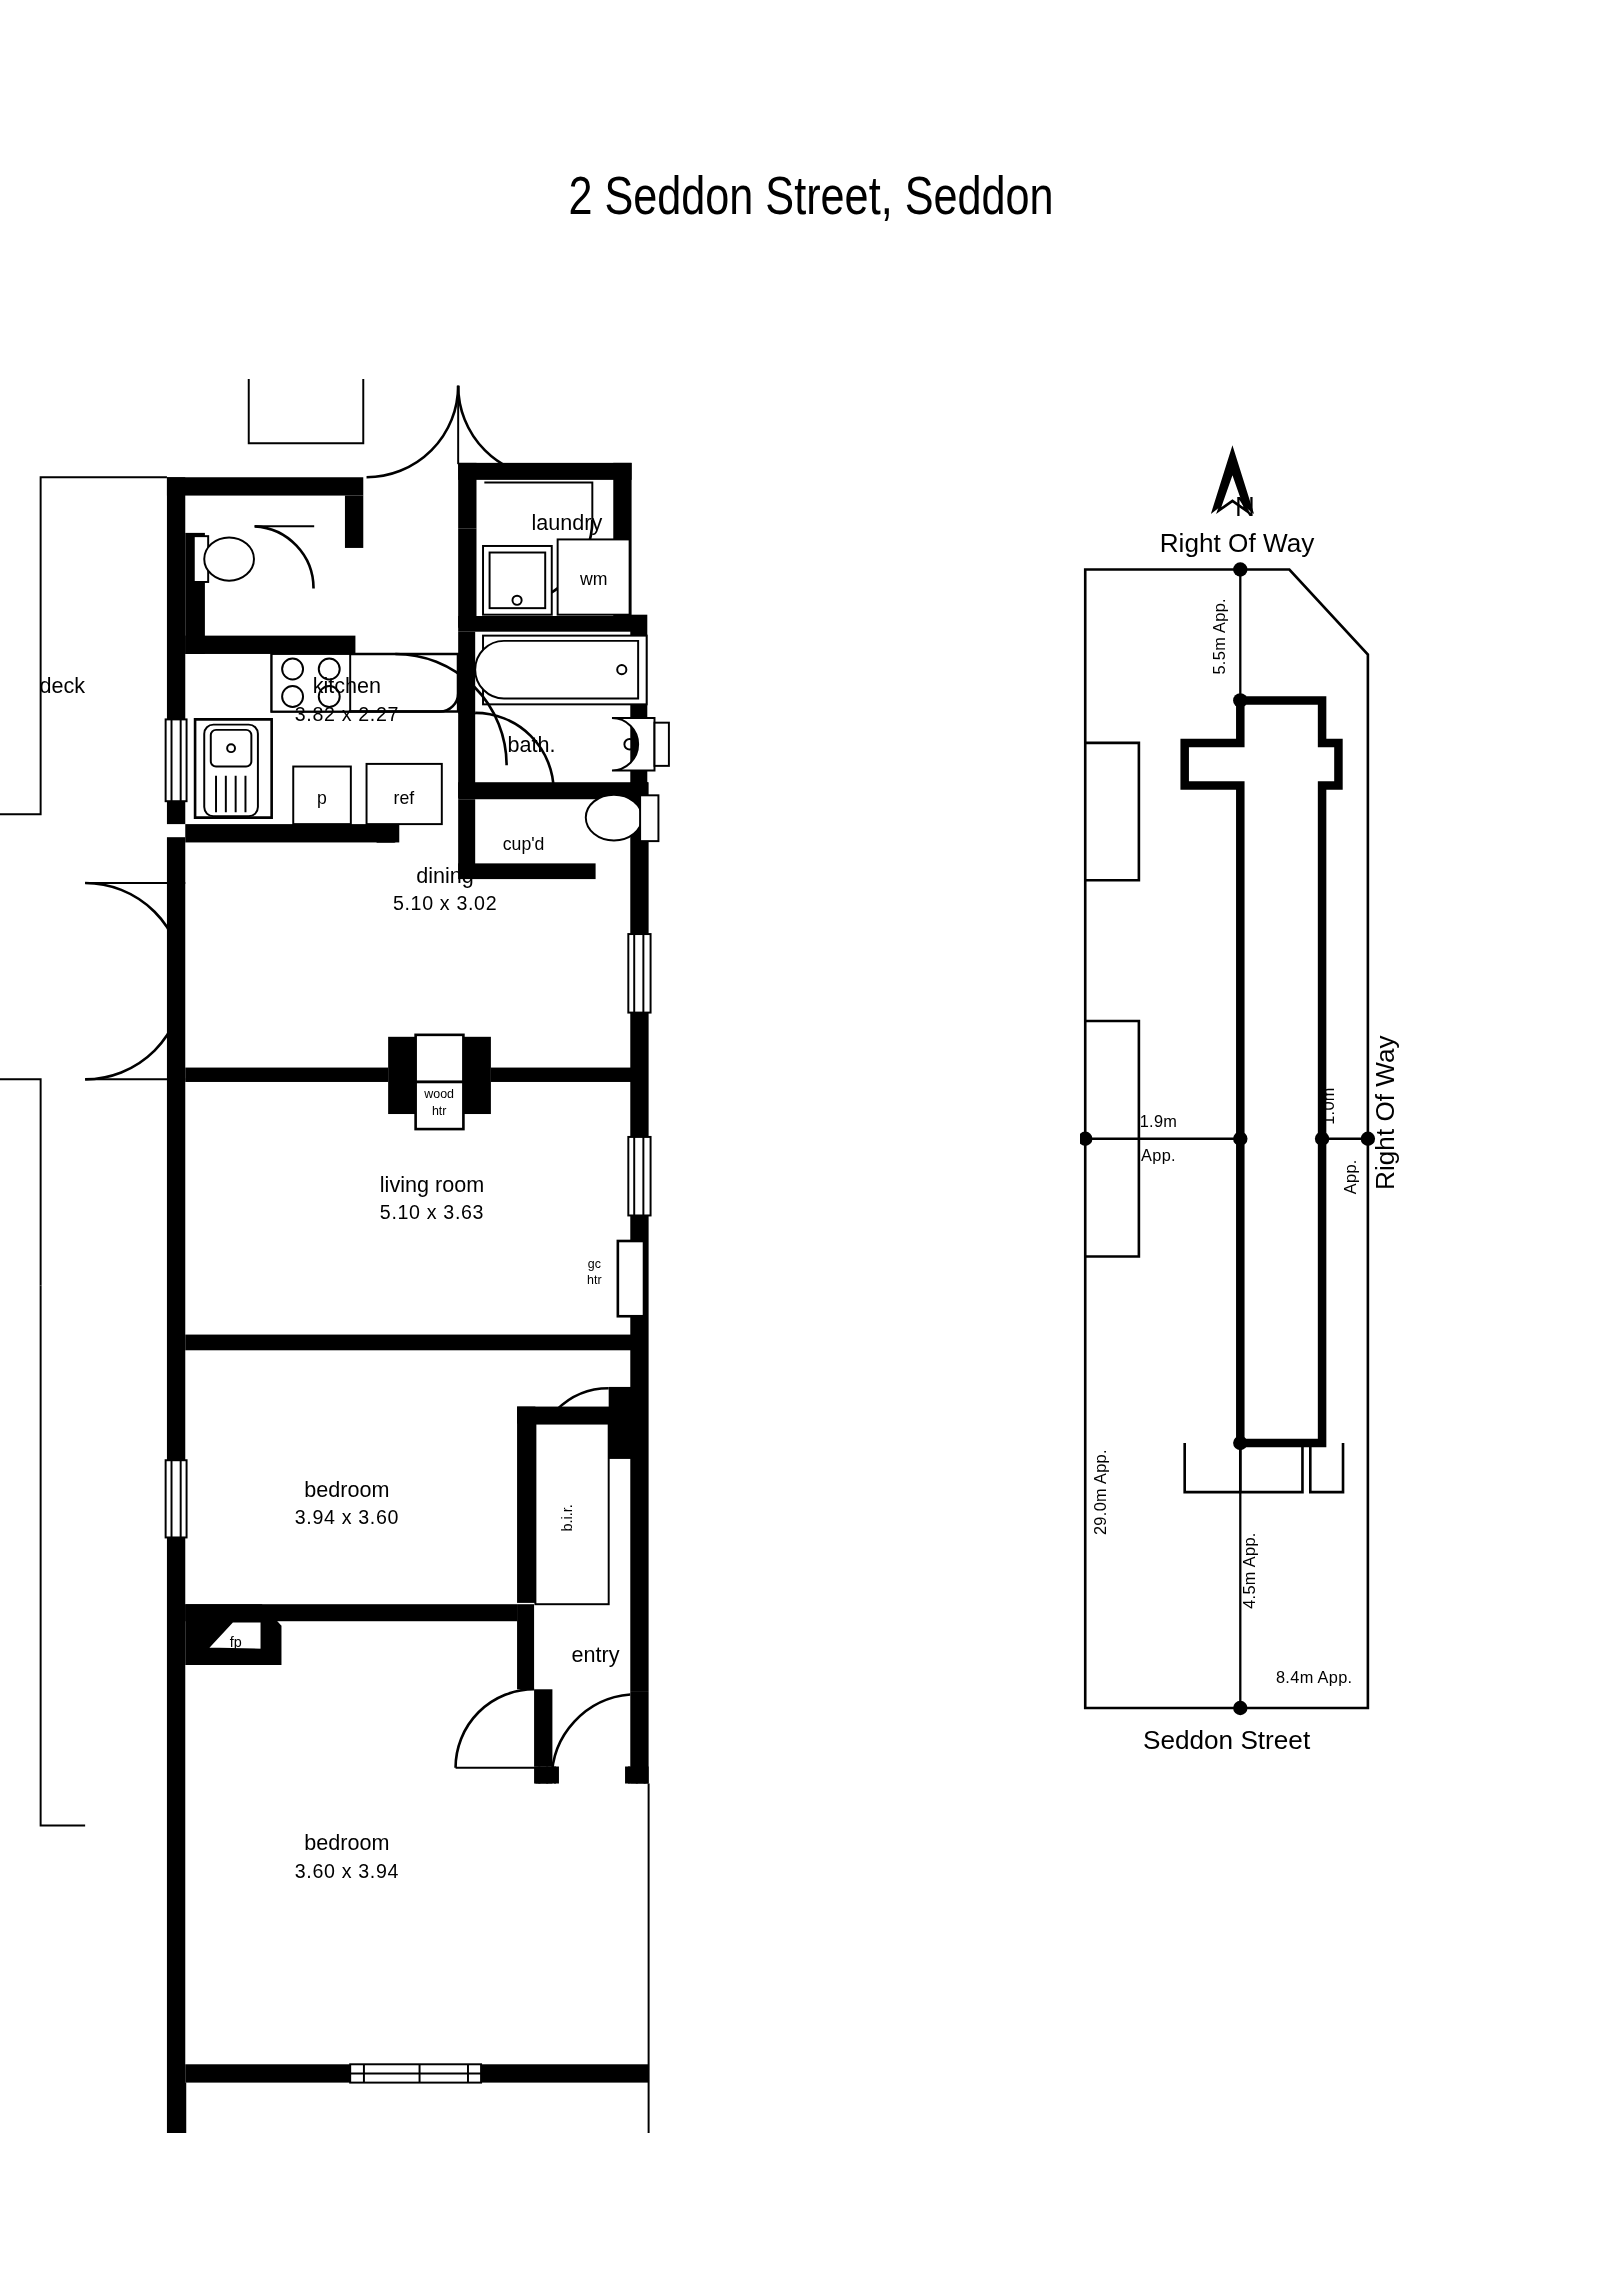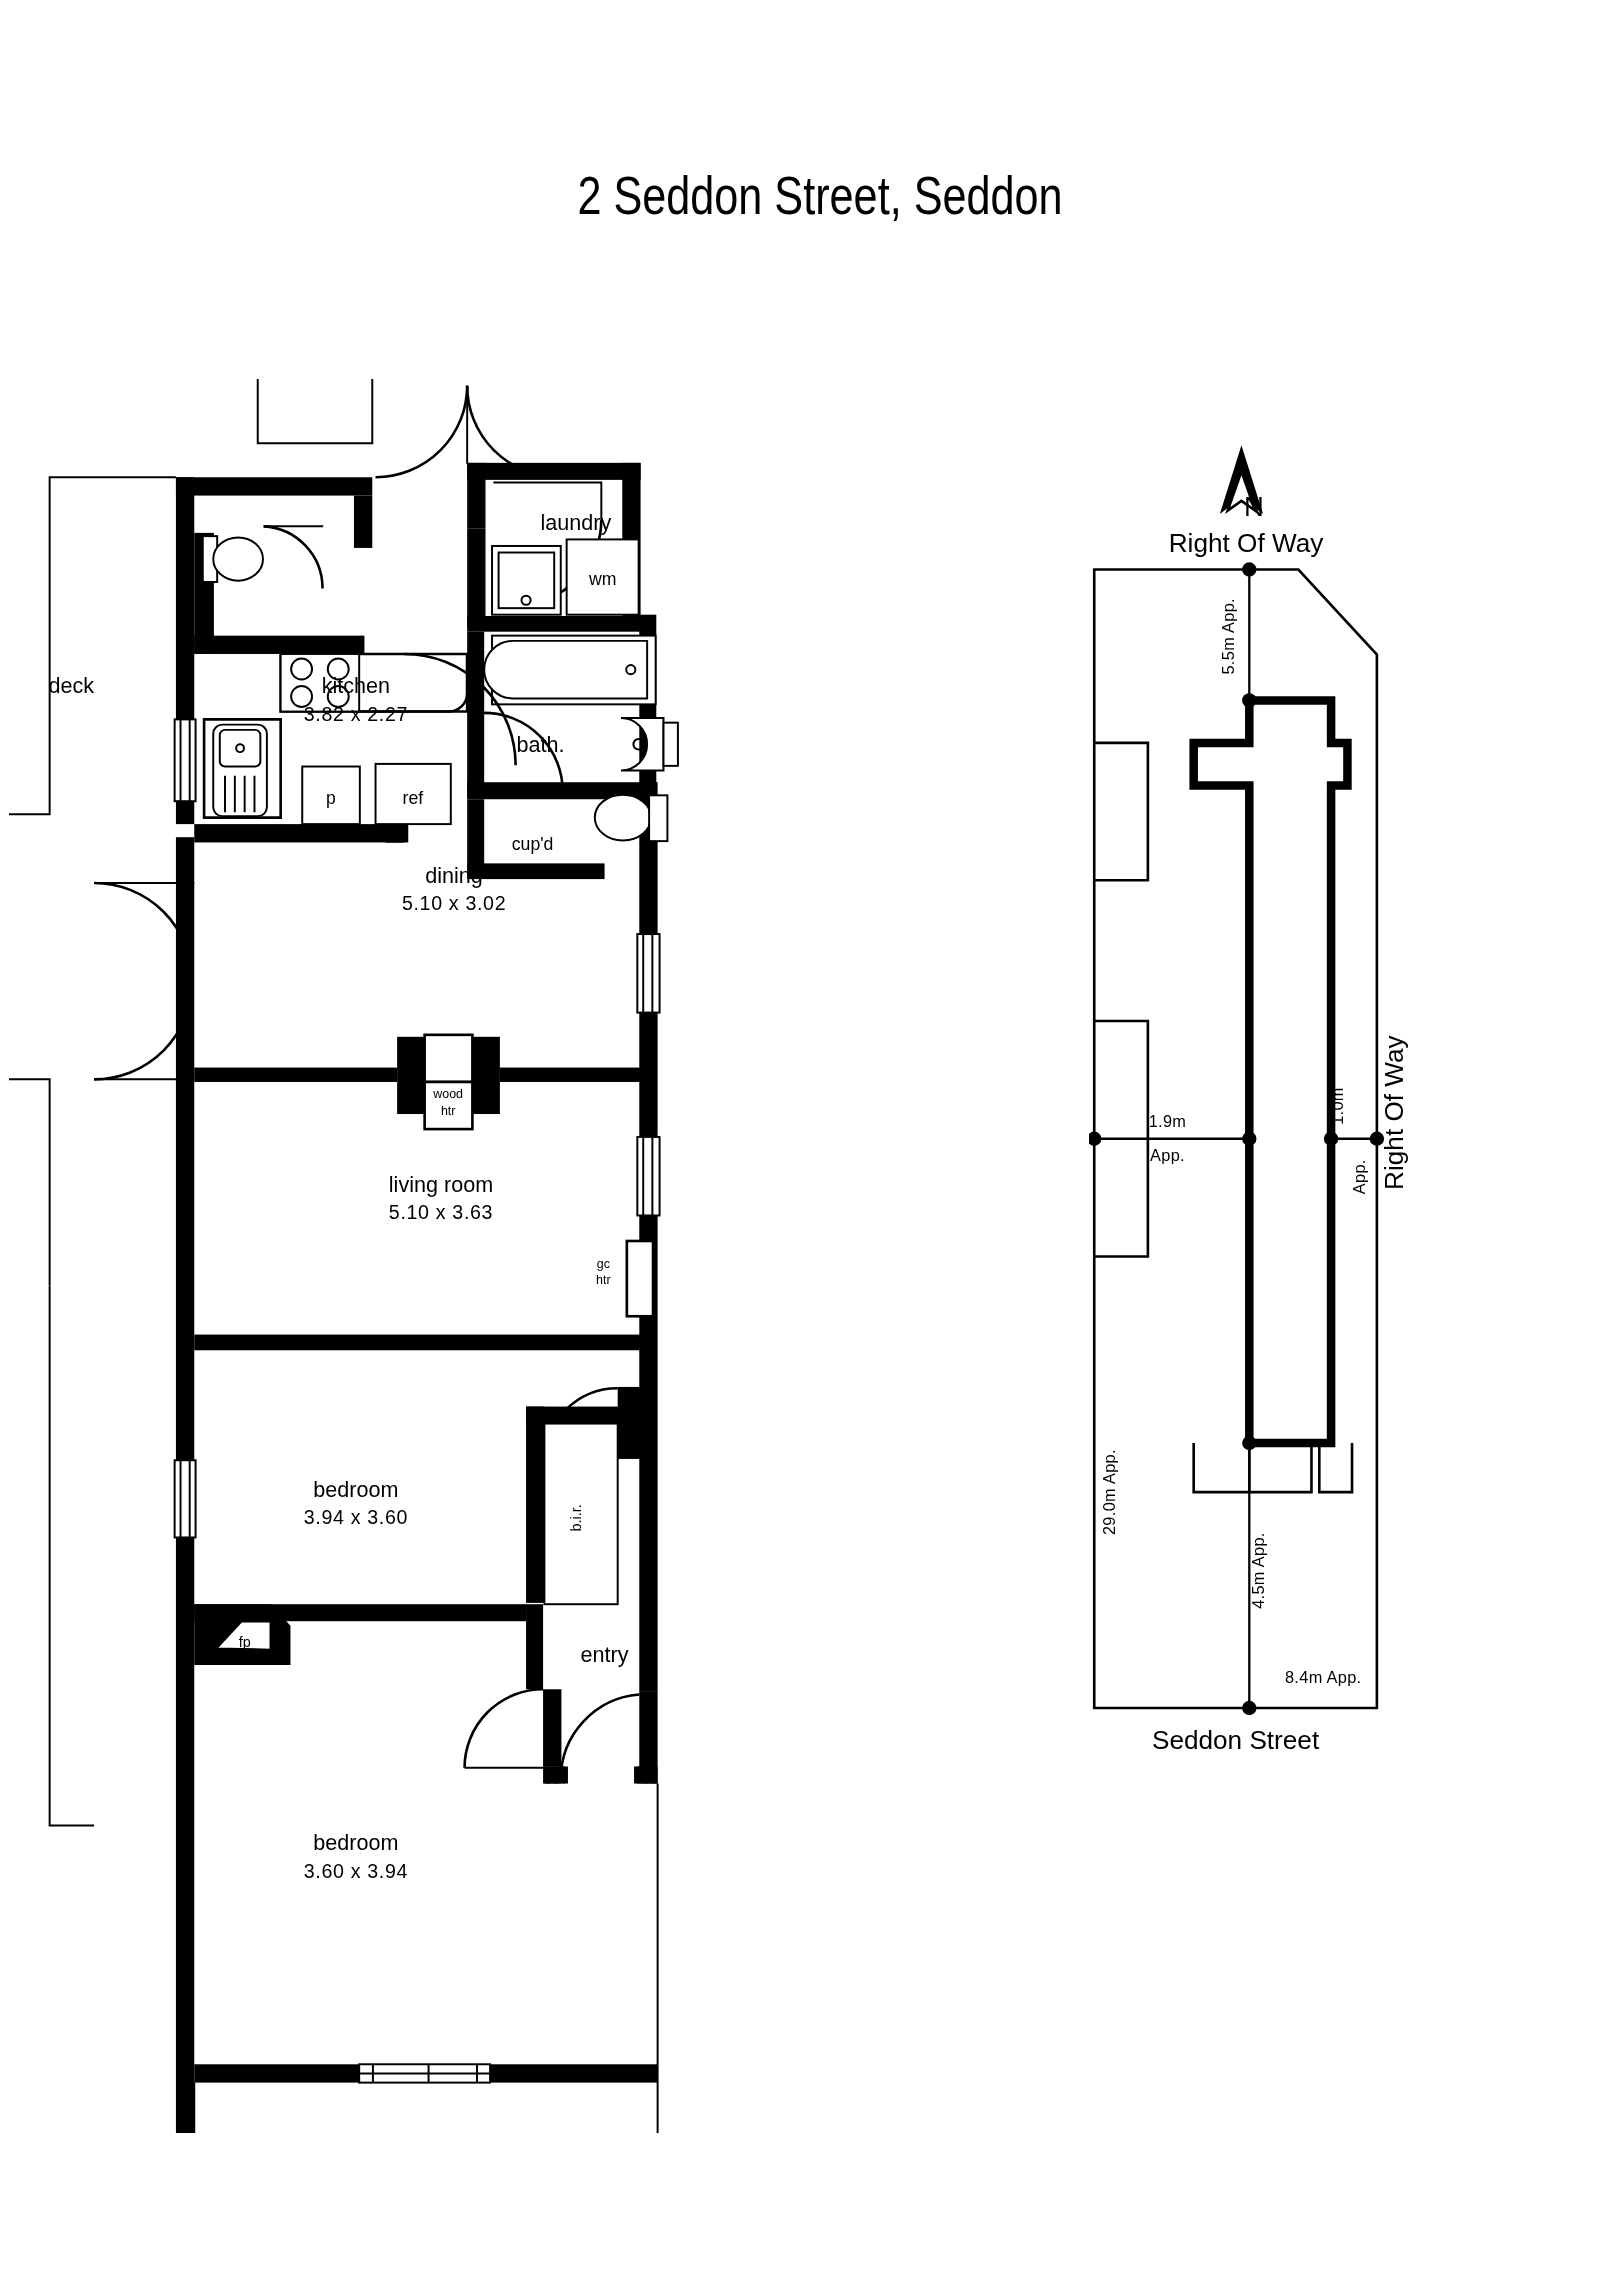--- a/index.html
+++ b/index.html
@@ -12,21 +12,20 @@
     height: 2295px;
     font-family: "Liberation Sans", sans-serif;
     color: #000000;
     position: relative;
     overflow: hidden;
   }
   #page-root {
     position: absolute;
     inset: 0;
     background: #ffffff;
-    margin-left: 9px;
   }
   .plan-title {
     position: absolute;
     top: 164px;
     left: 0;
     width: 1622px;
     text-align: center;
     font-size: 54px;
     font-family: "Liberation Sans Narrow", "Liberation Sans", sans-serif;
     letter-spacing: 0px;

